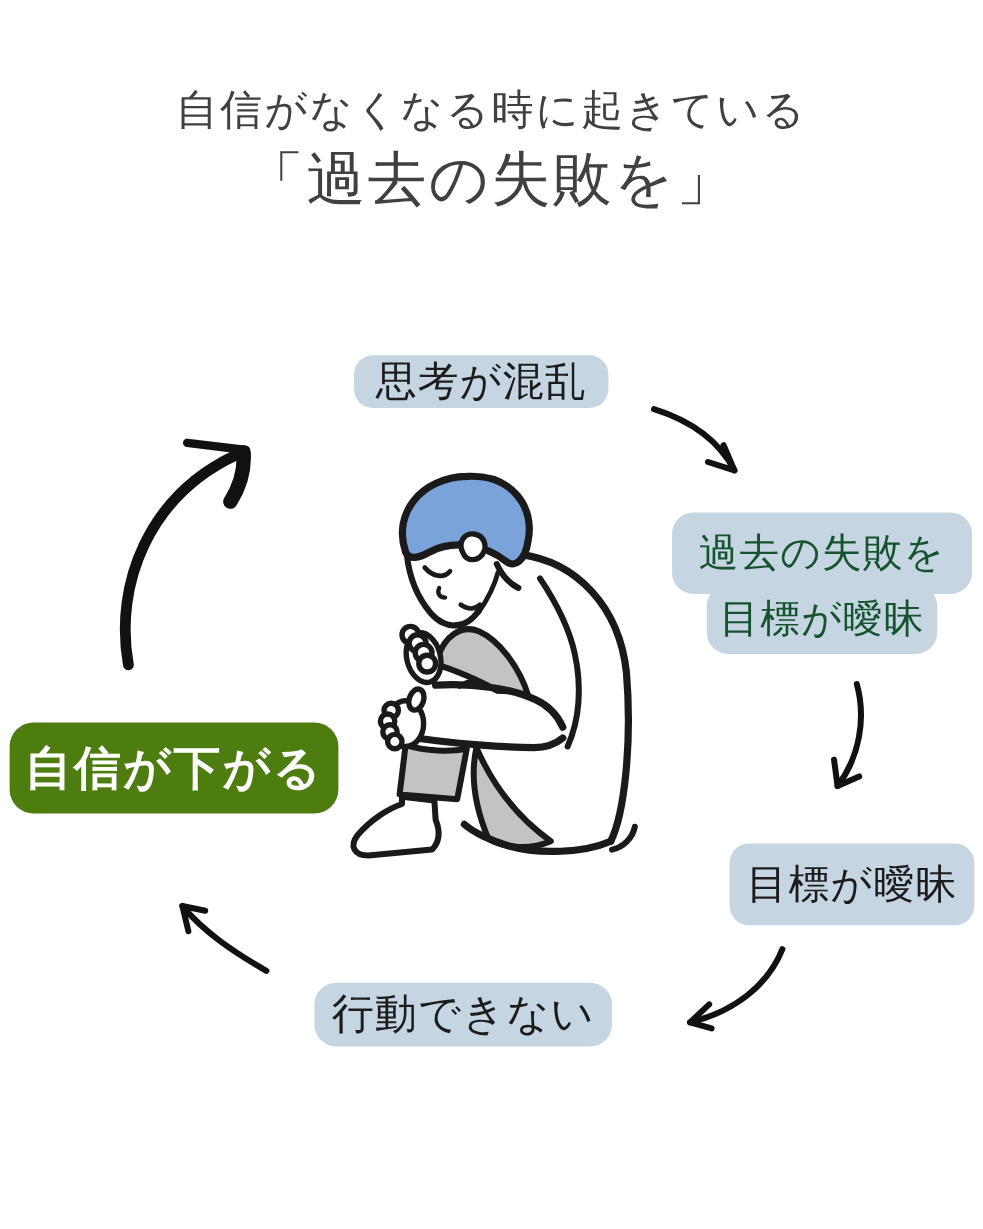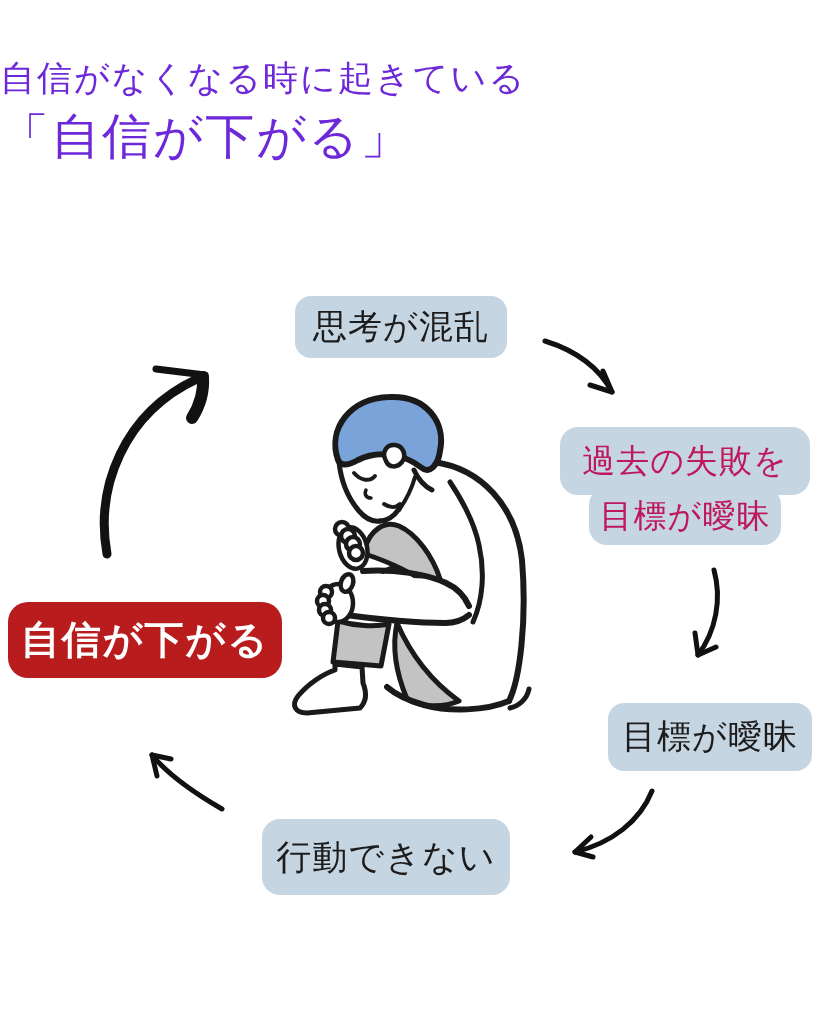--- a/index.html
+++ b/index.html
@@ -4,57 +4,57 @@
 <style>
   html,body{margin:0;padding:0;background:#ffffff;}
   body{
     width:819px;height:1024px;position:relative;overflow:hidden;
     font-family:"Liberation Sans","DejaVu Sans",sans-serif;
     -webkit-font-smoothing:antialiased;
   }
   .canvas{position:absolute;inset:0;background:#ffffff;}
 
   
-  .title{position:absolute;top:58px;left:0;width:819px;text-align:left;color:#6d28d9;}
+  .title{position:absolute;top:72px;left:0;width:819px;text-align:center;color:#404040;}
   .title .t1{font-size:35px;font-weight:500;letter-spacing:2px;line-height:1.15;}
   .title .t2{font-size:49px;font-weight:500;letter-spacing:2px;line-height:1.1;margin-top:12px;}
 
   
   .pill{
     position:absolute;display:flex;align-items:center;justify-content:center;
     background:#c6d5e2;color:#1c1c1c;border-radius:16px;
     font-size:34px;font-weight:500;letter-spacing:1px;white-space:nowrap;
   }
-  .pill-top{left:295px;top:296px;width:212px;height:62px;}
+  .pill-top{left:295px;top:296px;width:212px;height:44px;}
   .pill-goal{left:588px;top:703px;width:204px;height:68px;margin-left:20px;}
-  .pill-action{left:262px;top:819px;width:248px;height:76px;border-radius:18px;font-size:35px;}
+  .pill-action{left:262px;top:819px;width:248px;height:53px;border-radius:18px;font-size:35px;}
   .pill-dark{
     left:8px;top:602px;width:274px;height:76px;border-radius:20px;
-    background:#b91c1c;color:#ffffff;font-size:39px;font-weight:700;letter-spacing:2px;
+    background:#4d7c0f;color:#ffffff;font-size:39px;font-weight:700;letter-spacing:2px;
   }
   .pill-stack{position:absolute;left:560px;top:427px;width:250px;display:flex;flex-direction:column;align-items:center;}
   .pill-row{
-    display:flex;align-items:center;justify-content:center;background:#c6d5e2;color:#be185d;
+    display:flex;align-items:center;justify-content:center;background:#c6d5e2;color:#14532d;
     font-size:33px;font-weight:500;letter-spacing:1px;white-space:nowrap;border-radius:18px;
   }
   .pill-row.r1{width:250px;height:68px;}
   .pill-row.r2{width:192px;height:58px;margin-top:-8px;}
 
   
   svg.arrows{position:absolute;left:0;top:0;width:819px;height:1024px;pointer-events:none;}
   svg.person{position:absolute;left:283px;top:382px;width:280px;height:335px;}
 </style>
 </head>
 <body>
 
 <div class="canvas">
 
   <div class="title">
     <div class="t1">自信がなくなる時に起きている</div>
-    <div class="t2">「自信が下がる」</div>
+    <div class="t2">「過去の失敗を」</div>
   </div>
 
   <svg class="arrows" viewBox="0 0 819 1024" aria-hidden="true">
     <g stroke="#111111" fill="none" stroke-linecap="round" stroke-linejoin="round">
 
       <g>
         <path d="M545,341 C577,351 600,369 612,392" stroke-width="5"></path>
         <path d="M612,392 L603,371 M612,392 L590,385" stroke-width="5"></path>
       </g>
 

